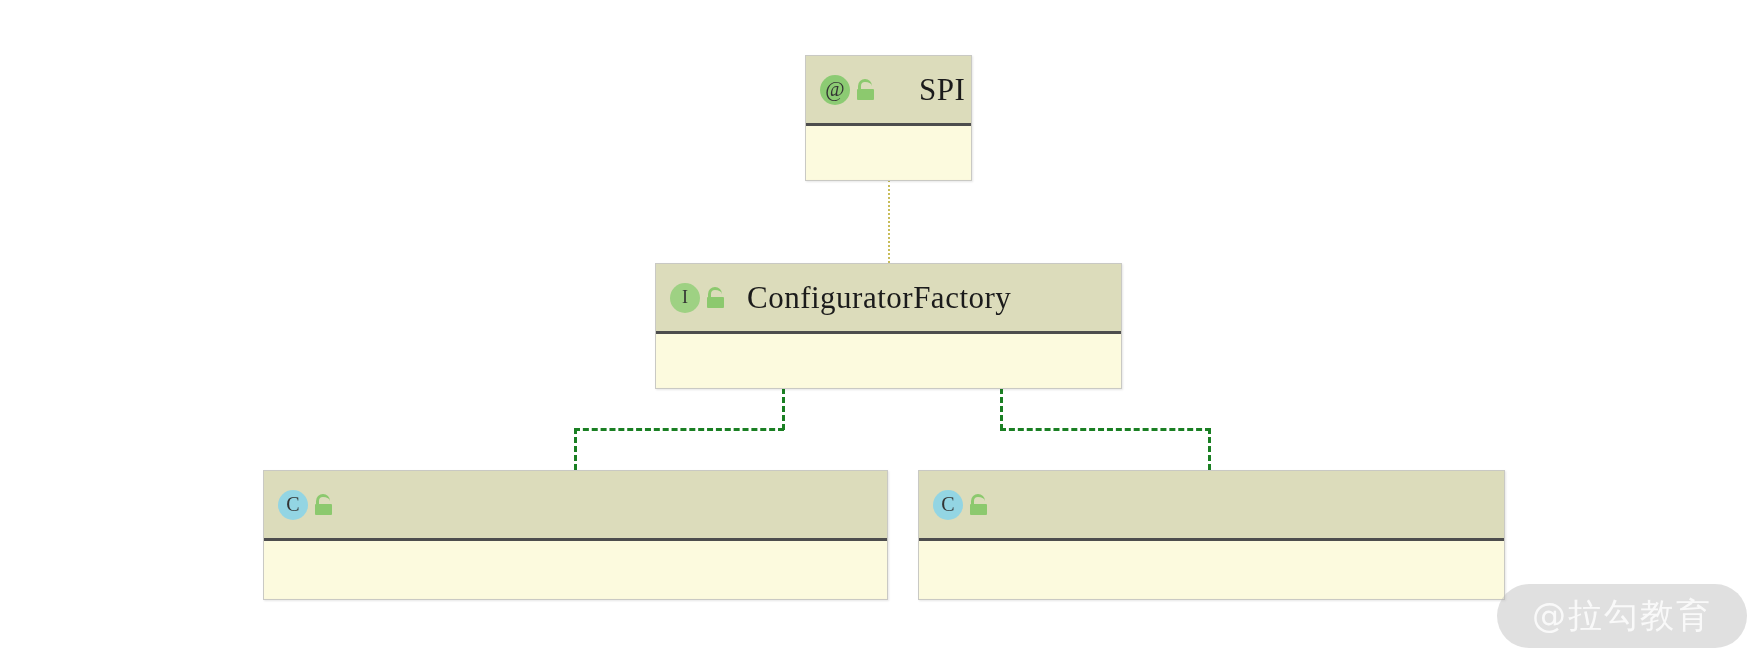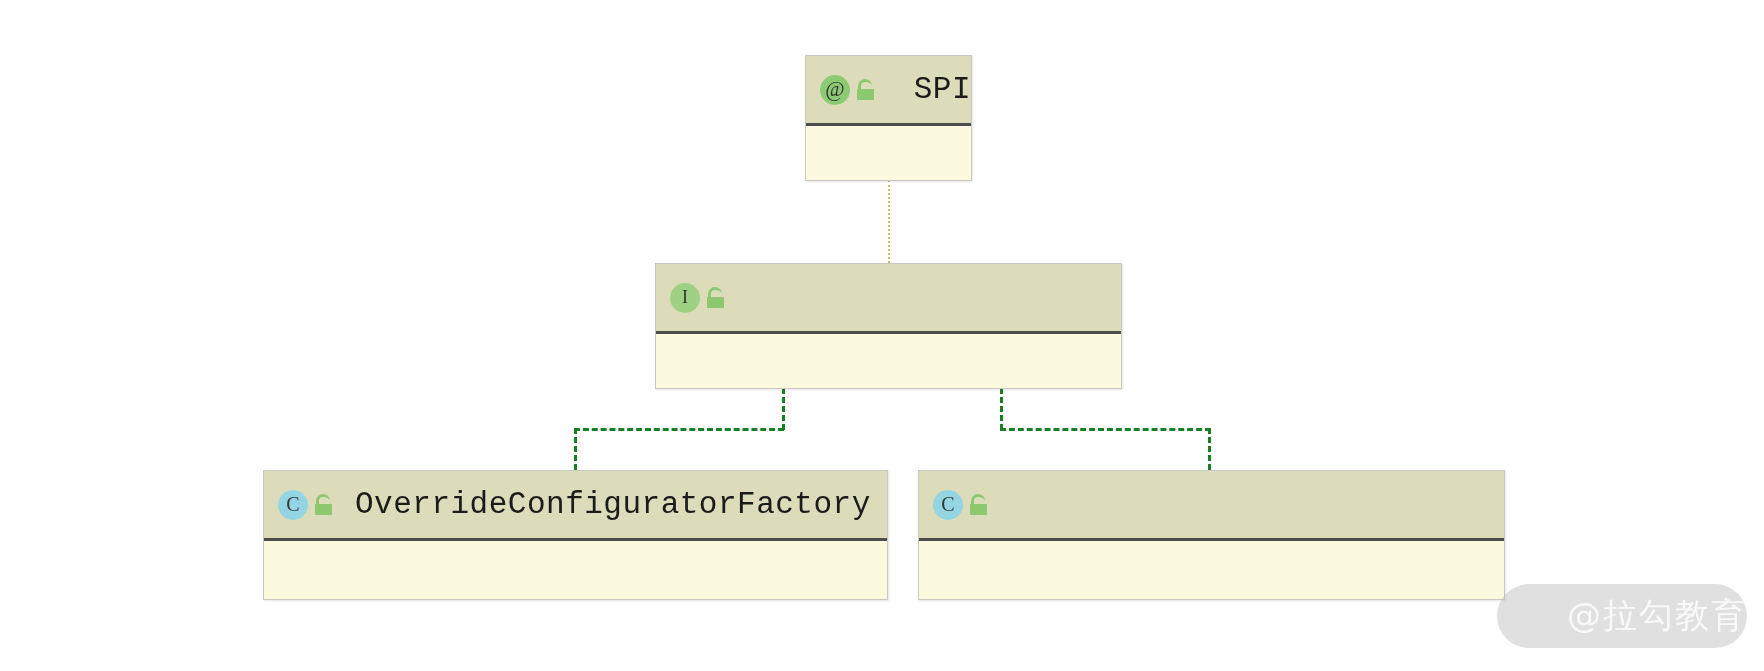--- a/index.html
+++ b/index.html
@@ -35,21 +35,21 @@
     align-items: center;
     padding-left: 14px;
     height: 70px;
     overflow: hidden;
   }
   .uml-body {
     box-sizing: border-box;
     background: #fcfade;
   }
   .uml-title {
-    font-family: Liberation Mono, monospace;
+    font-family: Liberation Serif, serif;
     font-size: 31px;
     color: #1b1b1b;
     letter-spacing: 0.5px;
     white-space: nowrap;
   }
 
   
   .kind-badge {
     flex: 0 0 auto;
     width: 30px;
@@ -121,21 +121,21 @@
     border-left: 13px solid transparent;
     border-right: 13px solid transparent;
     border-bottom: 22px solid #15781f;
   }
 
   
   .watermark {
     position: absolute;
     display: flex;
     align-items: center;
-    justify-content: flex-end;
+    justify-content: center;
     background: rgba(181,181,181,0.42);
     border-radius: 36px;
     color: rgba(255,255,255,0.80);
     font-family: "DejaVu Sans", "Liberation Sans", sans-serif;
     font-size: 34px;
     letter-spacing: 2px;
     white-space: nowrap;
   }
 </style>
 </head>
@@ -173,35 +173,35 @@
   <div class="uml-box" style="left:655px; top:263px; width:467px; height:126px;">
     <div class="uml-header">
       <span class="kind-badge kind-interface">
         <span class="glyph-i">I</span>
       </span>
       <span class="lock-icon">
         <span class="shackle"></span>
           <span class="body"></span>
       </span>
       <span class="title-gap-md"></span>
+      <span class="uml-title">ConfiguratorFactory</span>
     </div>
     <div class="uml-body" style="height:53px;"></div>
   </div>
 
   <div class="uml-box" style="left:263px; top:470px; width:625px; height:130px;">
     <div class="uml-header">
       <span class="kind-badge kind-class">
         <span class="glyph-c">C</span>
       </span>
       <span class="lock-icon">
         <span class="shackle"></span>
           <span class="body"></span>
       </span>
       <span class="title-gap-md"></span>
-      <span class="uml-title">OverrideConfiguratorFactory</span>
     </div>
     <div class="uml-body" style="height:57px;"></div>
   </div>
 
   <div class="uml-box" style="left:918px; top:470px; width:587px; height:130px;">
     <div class="uml-header">
       <span class="kind-badge kind-class">
         <span class="glyph-c">C</span>
       </span>
       <span class="lock-icon">

